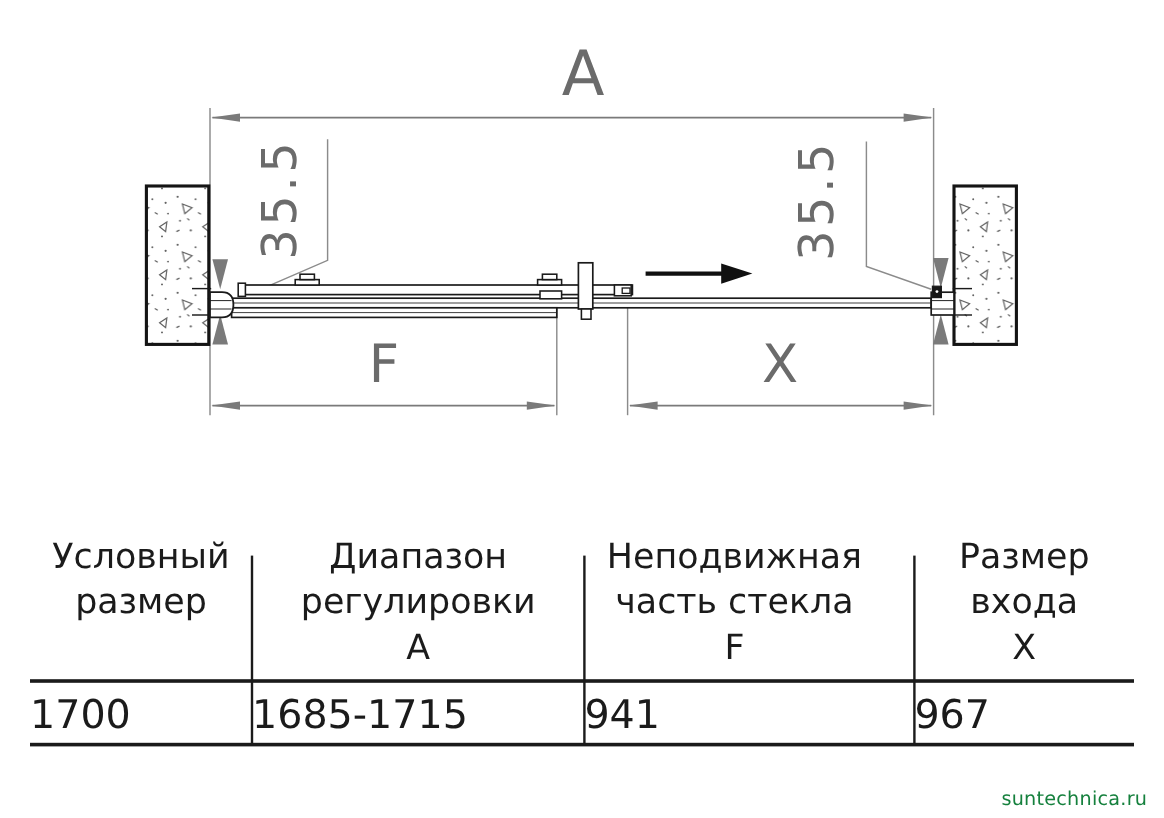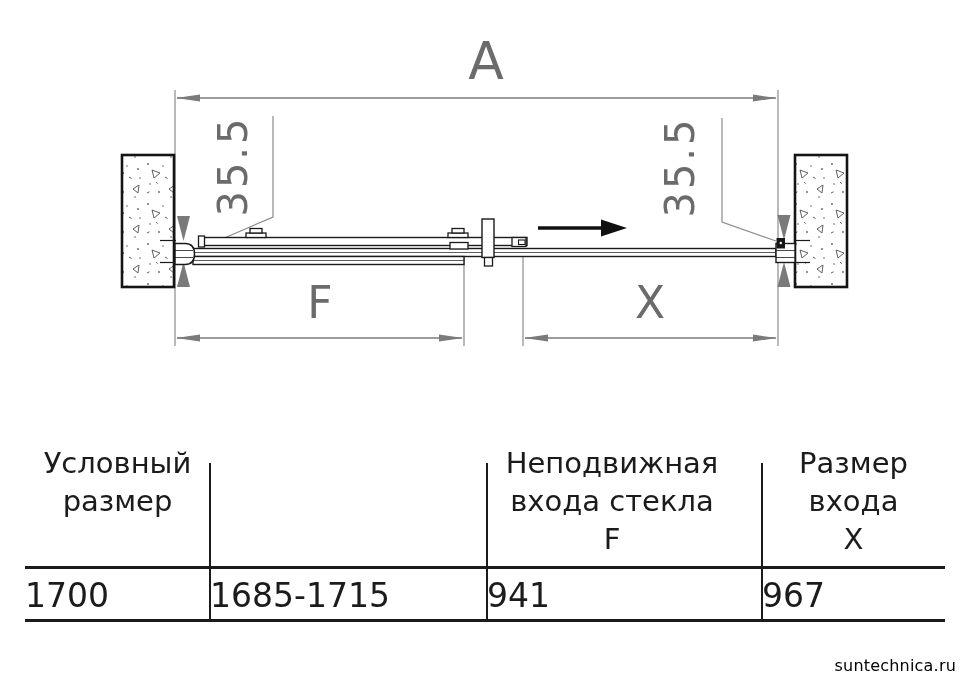--- a/index.html
+++ b/index.html
@@ -9,21 +9,21 @@
   }
   .drawing-svg{position:absolute;left:0;top:0;}
   
   .spec-table{position:absolute;left:0;top:0;width:970px;height:682px;border-radius:18px;}
   .tcol{position:absolute;top:444px;display:flex;flex-direction:column;align-items:center;}
   .hline{font-size:29px;line-height:38px;color:#1b1b1b;white-space:nowrap;}
   .tval{position:absolute;top:577px;font-size:33px;line-height:38px;color:#1b1b1b;}
   .hrule{position:absolute;left:25px;width:920px;height:3px;background:#1b1b1b;}
   .vsep{position:absolute;top:463px;width:2px;height:158px;background:#1b1b1b;}
   .watermark{
-    position:absolute;right:14px;top:656px;font-size:16px;color:#000000;letter-spacing:.2px;
+    position:absolute;right:14px;top:656px;font-size:16px;color:#15803d;letter-spacing:.2px;
   }
 </style>
 </head>
 <body>
 
 <div class="stage">
 
   <svg class="drawing-svg" width="970" height="435" viewBox="0 0 970 435">
     <defs>
       <pattern id="concrete" width="36" height="40" patternUnits="userSpaceOnUse">
@@ -150,23 +150,28 @@
     </g>
   </svg>
 
   <div class="spec-table">
 
     <div class="tcol" style="left:25px;width:185px">
       <div class="hline">Условный</div>
       <div class="hline">размер</div>
       <div class="hline"></div>
     </div>
+    <div class="tcol" style="left:210px;width:277px">
+      <div class="hline">Диапазон</div>
+      <div class="hline">регулировки</div>
+      <div class="hline">А</div>
+    </div>
     <div class="tcol" style="left:487px;width:250px">
       <div class="hline">Неподвижная</div>
-      <div class="hline">входа стекла</div>
+      <div class="hline">часть стекла</div>
       <div class="hline">F</div>
     </div>
     <div class="tcol" style="left:762px;width:183px">
       <div class="hline">Размер</div>
       <div class="hline">входа</div>
       <div class="hline">X</div>
     </div>
 
     <div class="hrule" style="top:566px"></div>
 

